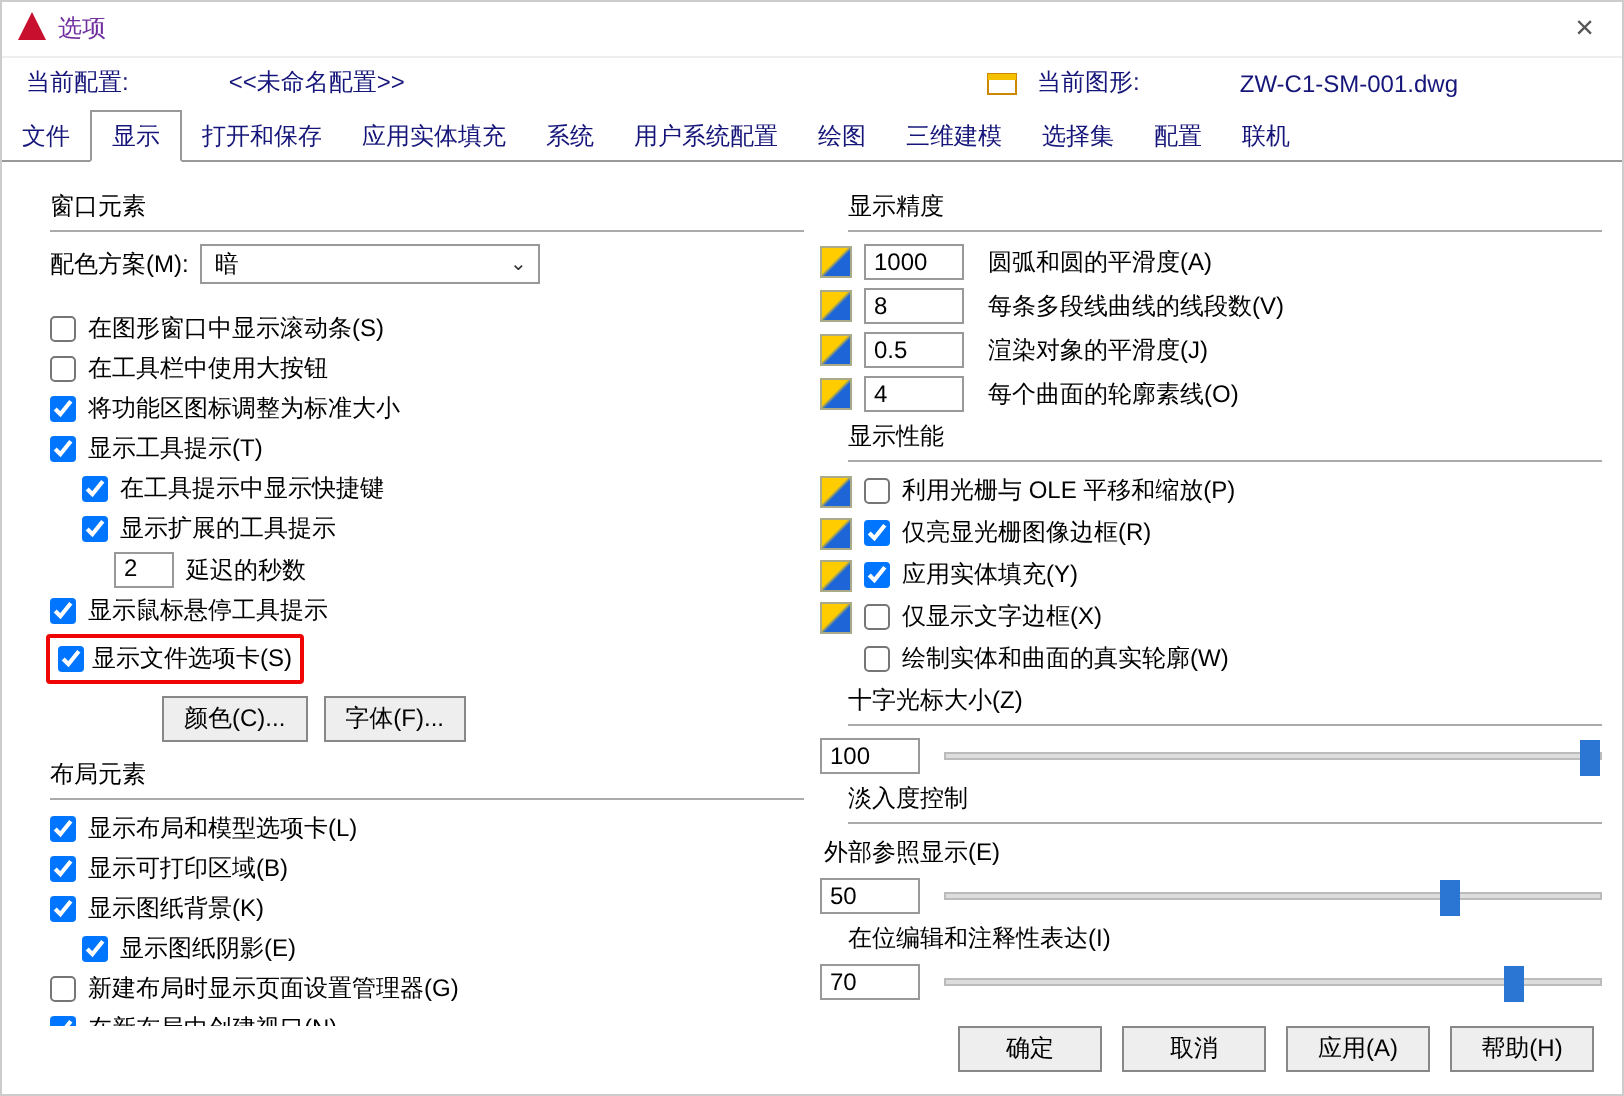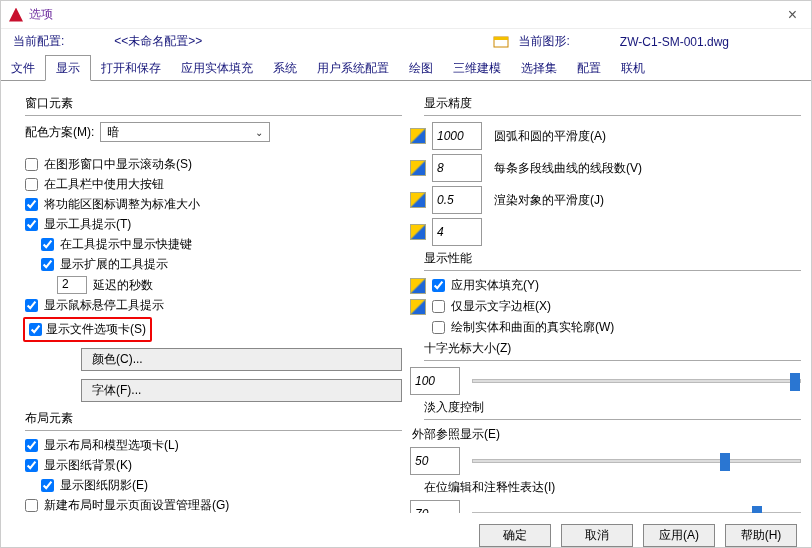--- a/index.html
+++ b/index.html
@@ -1,49 +1,49 @@
 <!DOCTYPE html>
 <html><head>
 <meta charset="utf-8">
 <style>
   * { box-sizing: border-box; font-family: "Microsoft YaHei", "SimSun", sans-serif; font-size: 12px; }
   body { margin: 0; background: #fff; color: #000; }
   .window { width: 812px; height: 548px; position: relative; border: 1px solid #ccc; }
   .titlebar { height: 28px; display:flex; align-items:center; justify-content:space-between; padding:0 8px; border-bottom:1px solid #eee;}
-  .titlebar .left { display:flex; align-items:center; gap:6px; }
+  .titlebar .left { display:flex; align-items:flex-start; gap:6px; }
   .titlebar .logo { width:14px; height:14px; background:#c8102e; clip-path: polygon(50% 0, 100% 100%, 0 100%); display:inline-block;}
   .titlebar .title { color:#7030a0; }
   .close { font-size:16px; color:#555; cursor:default; padding:2px 6px; }
   .row-top { display:flex; align-items:center; gap:10px; padding:4px 12px; color:#15157a; }
   .row-top .label { color:#15157a; }
   .row-top .drawing-icon { width:16px; height:16px; display:inline-flex; align-items:center; justify-content:center;}
   .tabs { display:flex; gap:0; padding:0 0; border-bottom:1px solid #999; align-items:flex-end; }
   .tab { padding:4px 10px 3px; cursor:default; color:#15157a; }
   .tab.active { background:#fff; border:1px solid #999; border-bottom:1px solid #fff; position:relative; top:1px; }
   .content { display:flex; padding:10px; gap:8px; }
   .col { flex:1; }
   .group-title { color:#000000; margin:4px 0 6px 14px; border-bottom:1px solid #aaa; padding-bottom:3px;}
   .line { display:flex; align-items:center; gap:6px; margin:3px 0 3px 14px; }
   .line label, .line span { color:#000; }
   input[type=checkbox] { margin:0; width:13px; height:13px; }
   .indent1 { margin-left:30px; }
   .indent2 { margin-left:46px; }
   .combo { width:170px; height:20px; border:1px solid #999; background:#fff; padding-left:6px; display:flex; align-items:center; justify-content:space-between; color:#000;}
   .combo .caret { font-size:10px; padding-right:6px; color:#333;}
   .btn { border:1px solid #888; background:#eee; padding:2px 10px; cursor:default; }
-  .btn-row { display:flex; gap:8px; margin:6px 0 8px 70px;flex-direction:column; }
+  .btn-row { display:flex; gap:8px; margin:6px 0 8px 70px; }
   .highlight { border:2px solid #f00505; display:inline-flex; align-items:center; padding:2px 4px; margin-left:12px; border-radius:2px;}
-  .numbox { width:50px; height:28px; border:1px solid #999; padding-left:4px; display:flex; align-items:center; margin-right:6px; background:#fff;font-style:italic;}
+  .numbox { width:50px; height:18px; border:1px solid #999; padding-left:4px; display:flex; align-items:center; margin-right:6px; background:#fff;}
   .inputnum { width:30px; height:18px; border:1px solid #999; text-align:left; padding-left:4px; }
   .right-row { display:flex; align-items:center; gap:6px; margin:4px 0; }
   .ico { width:16px; height:16px; background:linear-gradient(135deg,#ffcc00 45%, #1e66d8 55%); display:inline-block; border:1px solid #aa8;}
   .slider { display:flex; align-items:center; gap:6px; margin:4px 0; }
   .slider .track { flex:1; height:4px; background:#ddd; position:relative; border:1px solid #bbb;}
   .slider .thumb { position:absolute; top:-7px; width:10px; height:18px; background:#2a76d2; }
-  .footer { position:absolute; bottom:0; left:0; right:0; height:34px; display:flex; justify-content:flex-end; align-items:flex-end; gap:10px; padding-right:14px; background:#fff;}
+  .footer { position:absolute; bottom:0; left:0; right:0; height:34px; display:flex; justify-content:flex-end; align-items:flex-start; gap:10px; padding-right:14px; background:#fff;}
   .footer .btn { width:72px; text-align:center; }
 </style>
 </head>
 <body>
 
 <div class="window">
   <div class="titlebar">
     <div class="left">
       <span class="logo"></span>
       <span class="title">选项</span>
@@ -135,20 +135,24 @@
         <div class="btn">字体(F)...</div>
       </div>
 
       <div class="group-title">布局元素</div>
       <div class="line">
           <input type="checkbox" checked="" style="">
           <span>显示布局和模型选项卡(L)</span>
         </div>
       <div class="line">
           <input type="checkbox" checked="" style="">
+          <span>显示可打印区域(B)</span>
+        </div>
+      <div class="line">
+          <input type="checkbox" checked="" style="">
           <span>显示图纸背景(K)</span>
         </div>
       <div class="line indent1">
           <input type="checkbox" checked="" style="">
           <span>显示图纸阴影(E)</span>
         </div>
       <div class="line">
           <input type="checkbox" style="">
           <span>新建布局时显示页面设置管理器(G)</span>
         </div>
@@ -171,23 +175,34 @@
           <span>每条多段线曲线的线段数(V)</span>
         </div>
       <div class="right-row">
           <span class="ico"></span>
           <span class="numbox">0.5</span>
           <span>渲染对象的平滑度(J)</span>
         </div>
       <div class="right-row">
           <span class="ico"></span>
           <span class="numbox">4</span>
+          <span>每个曲面的轮廓素线(O)</span>
         </div>
 
       <div class="group-title">显示性能</div>
+      <div class="right-row">
+          <span class="ico"></span>
+          <input type="checkbox" style="">
+          <span>利用光栅与 OLE 平移和缩放(P)</span>
+        </div>
+      <div class="right-row">
+          <span class="ico"></span>
+          <input type="checkbox" checked="" style="">
+          <span>仅亮显光栅图像边框(R)</span>
+        </div>
       <div class="right-row">
           <span class="ico"></span>
           <input type="checkbox" checked="" style="">
           <span>应用实体填充(Y)</span>
         </div>
       <div class="right-row">
           <span class="ico"></span>
           <input type="checkbox" style="">
           <span>仅显示文字边框(X)</span>
         </div>

